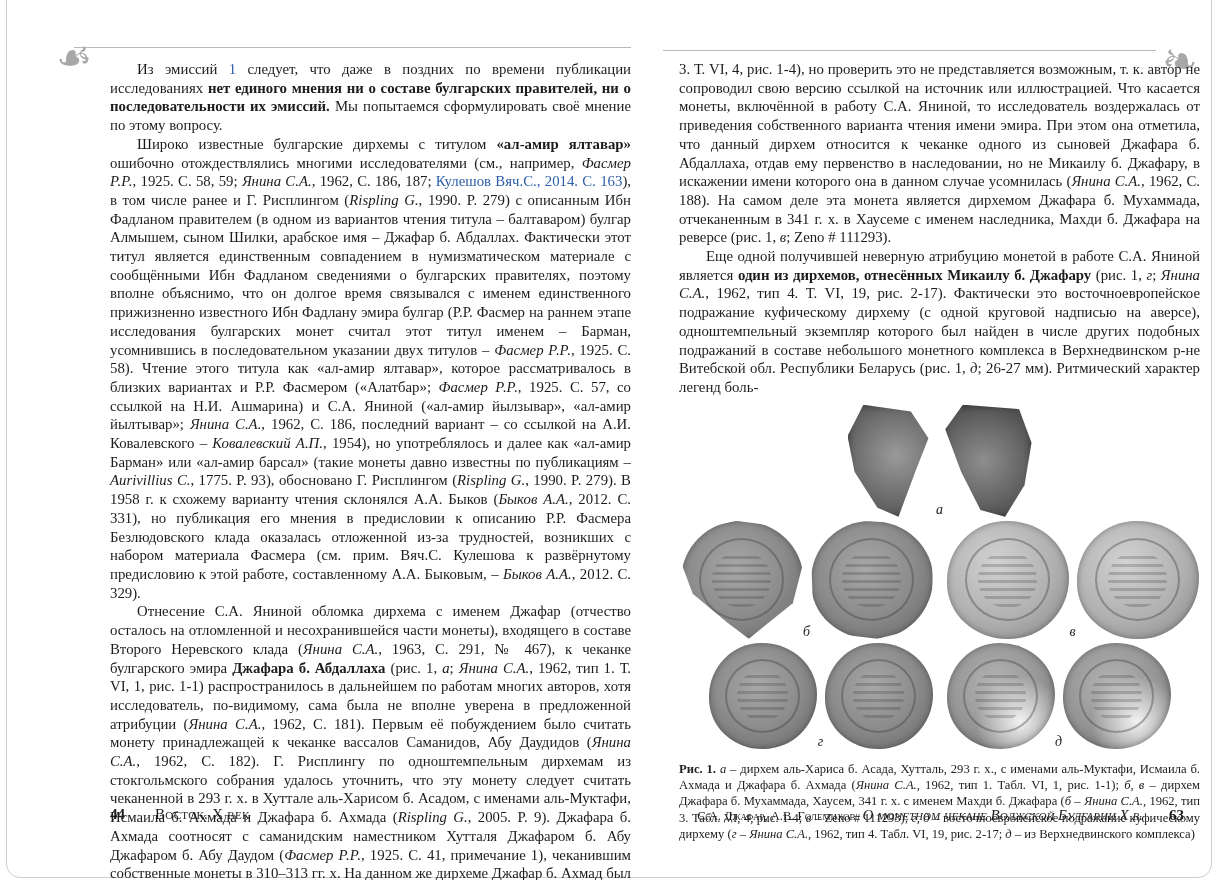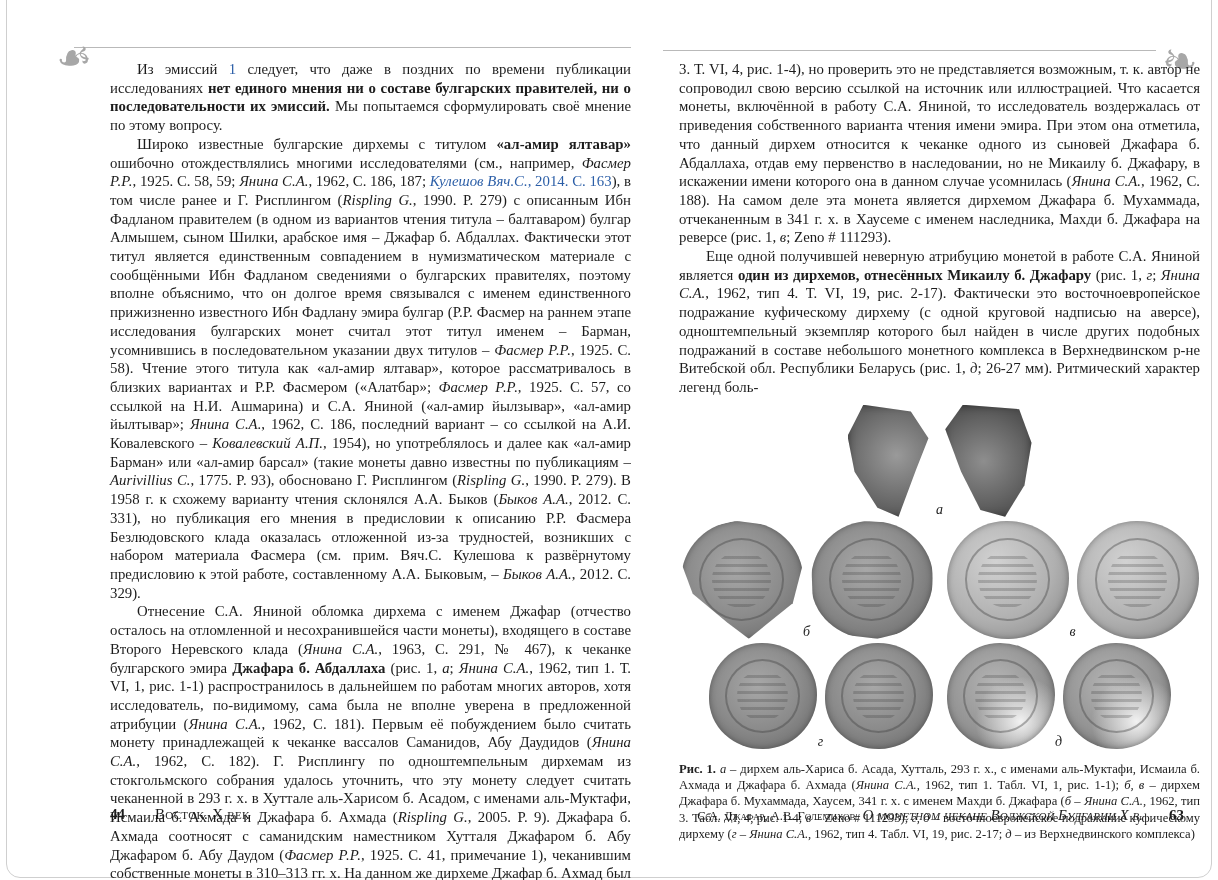--- a/index.html
+++ b/index.html
@@ -27,21 +27,21 @@
   .flourish{position:absolute; color:var(--orn); font-size:40px; line-height:1;}
   .orn-left .flourish{left:-4px; top:-6px; transform:rotate(-8deg);}
   .orn-right .flourish{right:-14px; top:-3px; transform:scaleX(-1) rotate(-8deg);}
 
   
   .para{font-size:14.8px; line-height:18.7px; text-align:justify; text-indent:27px;}
   .para.noindent{text-indent:0;}
   .seg-b{font-weight:bold;}
   .seg-i{font-style:italic;}
   .seg-l{color:var(--link);}
-  .seg-li{color:var(--link); font-style:italic;}
+  .seg-li{color:var(--link); }
 
   
   .figure{position:relative; width:521px; margin-top:8px;}
   .figrow{display:flex; justify-content:center; align-items:flex-start;}
   .figrow+.figrow{margin-top:4px;}
   .pair{position:relative; display:flex; gap:8px; align-items:center;}
   .pair+.pair{margin-left:14px;}
   .figlabel{position:absolute; bottom:-1px; left:50%; transform:translateX(-50%);
             font-style:italic; font-size:14px; color:#222; z-index:3;}
   .coin, .fragment{position:relative; flex:0 0 auto;}

